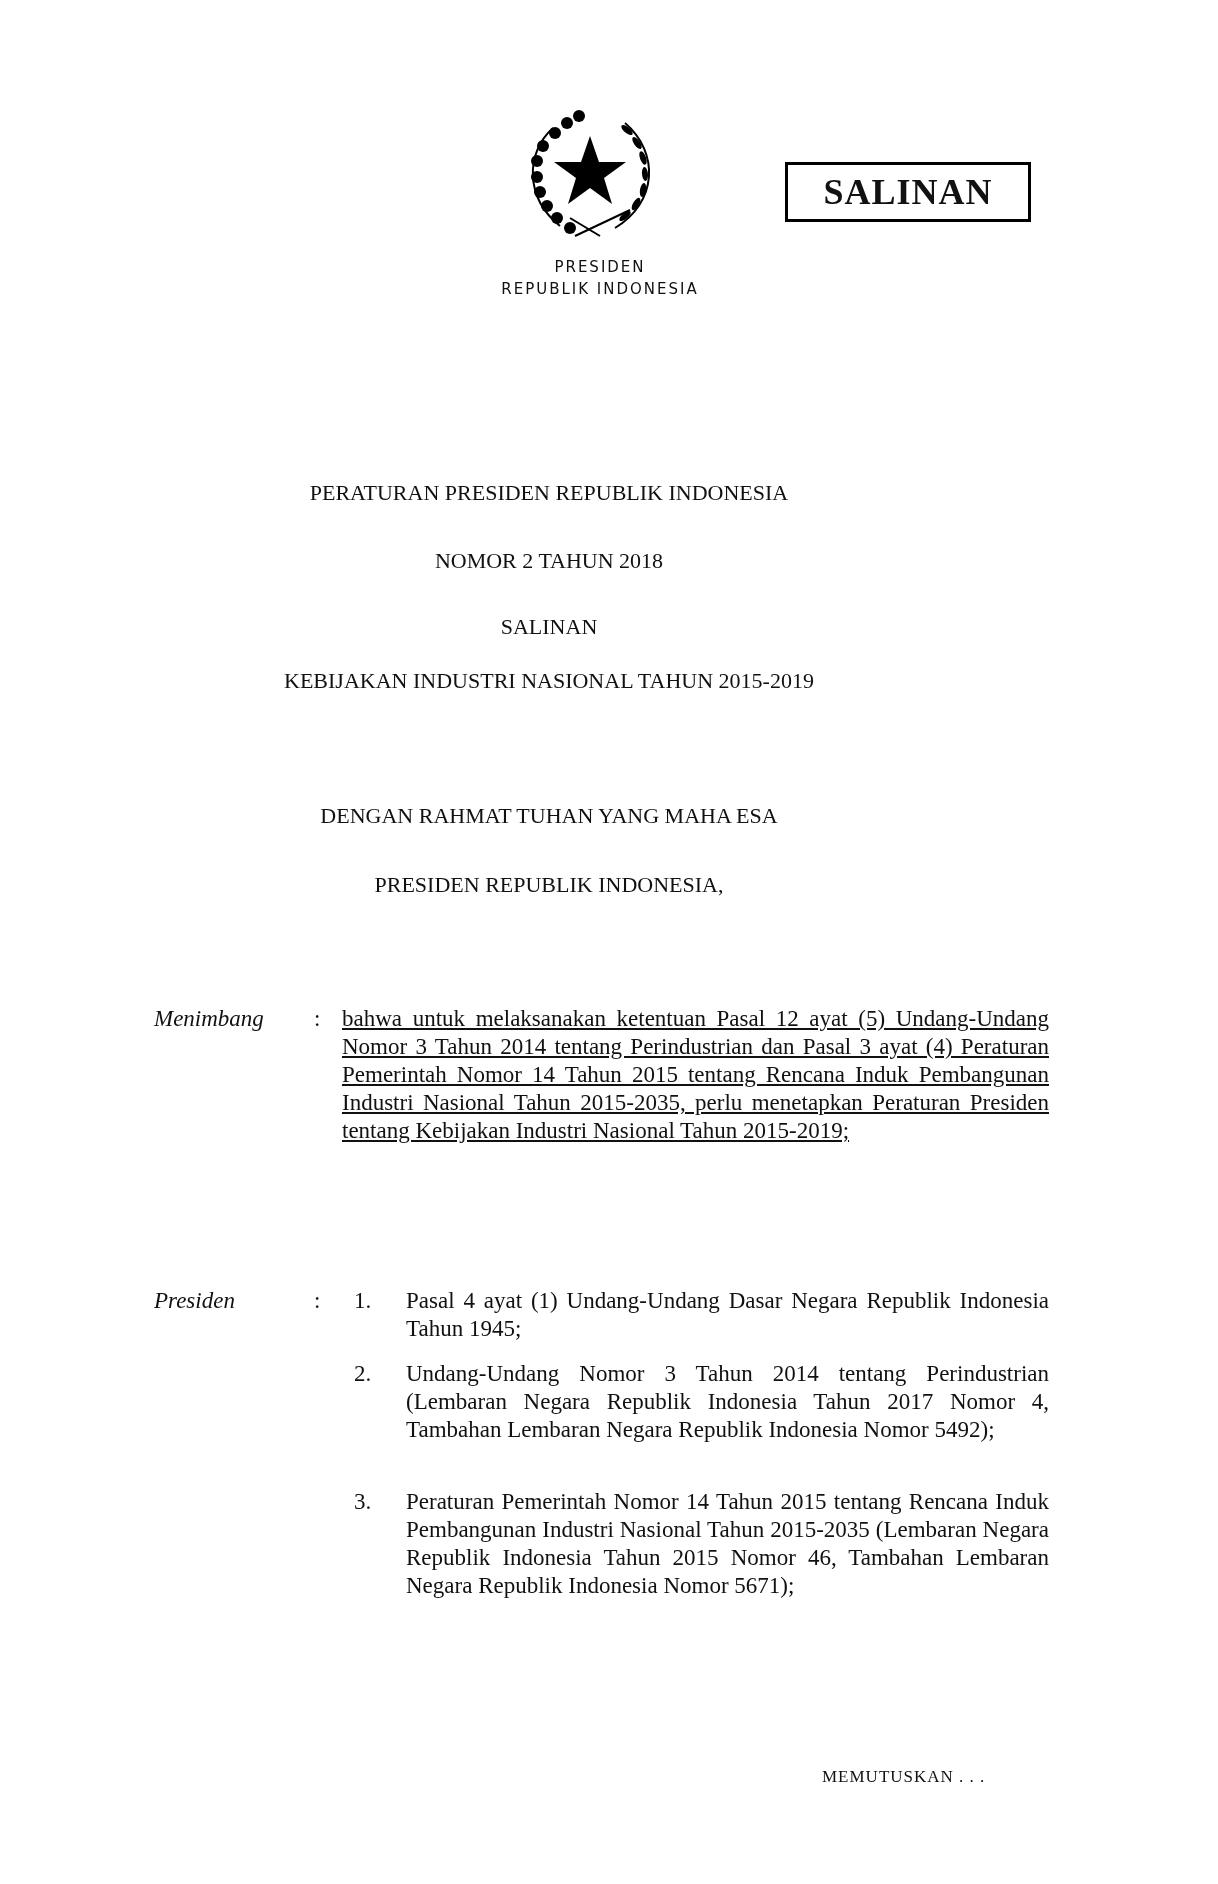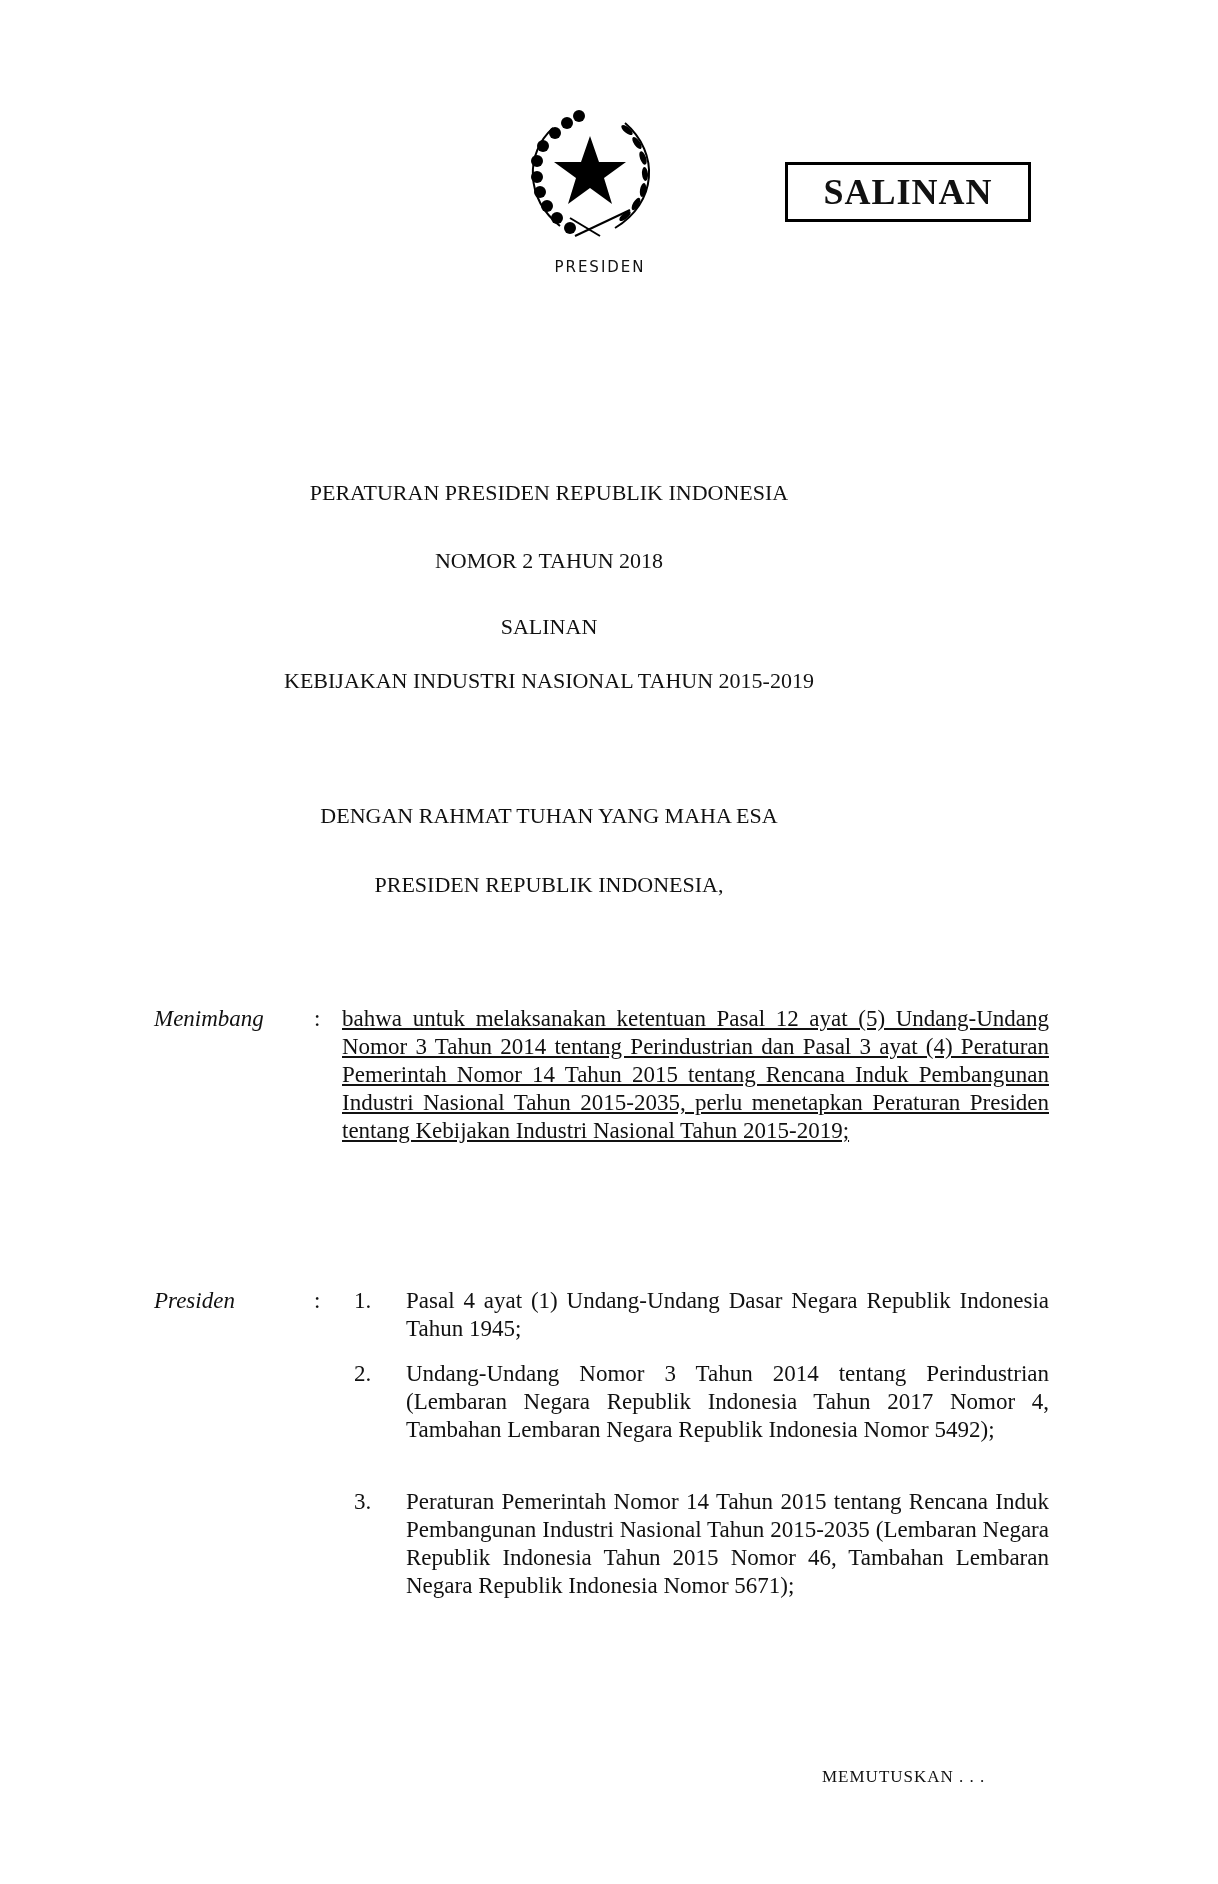--- a/index.html
+++ b/index.html
@@ -54,20 +54,21 @@
     </g>
   </svg>
 </div>
 
 <div class="salinan-box">
   <span>SALINAN</span>
 </div>
 
 <div class="emblem-caption">
   <div>PRESIDEN</div>
+  <div>REPUBLIK INDONESIA</div>
 </div>
 
 <div class="center-line" style="top:480px">PERATURAN PRESIDEN REPUBLIK INDONESIA</div>
 <div class="center-line" style="top:548px">NOMOR 2 TAHUN 2018</div>
 <div class="center-line" style="top:614px">SALINAN</div>
 <div class="center-line" style="top:668px">KEBIJAKAN INDUSTRI NASIONAL TAHUN 2015-2019</div>
 
 <div class="center-line" style="top:803px">DENGAN RAHMAT TUHAN YANG MAHA ESA</div>
 <div class="center-line" style="top:872px">PRESIDEN REPUBLIK INDONESIA,</div>
 

